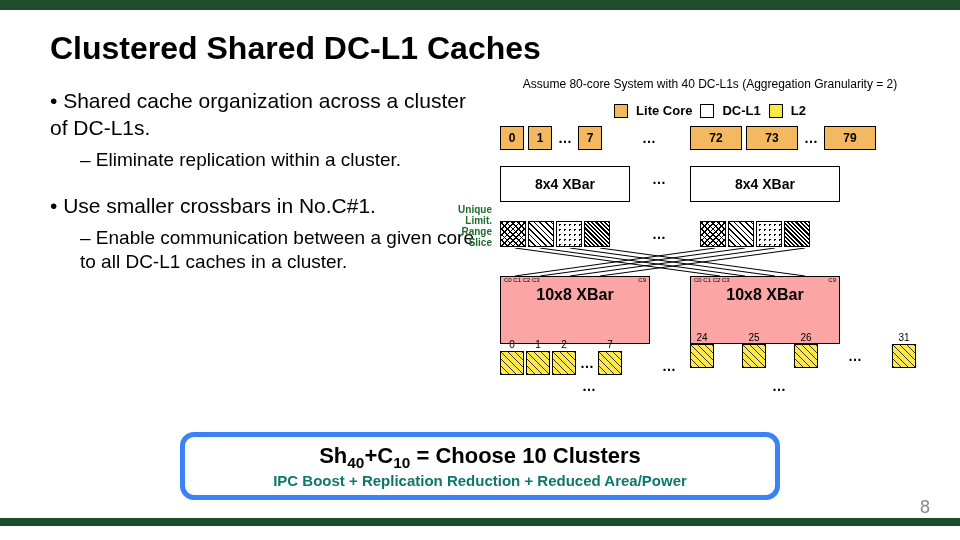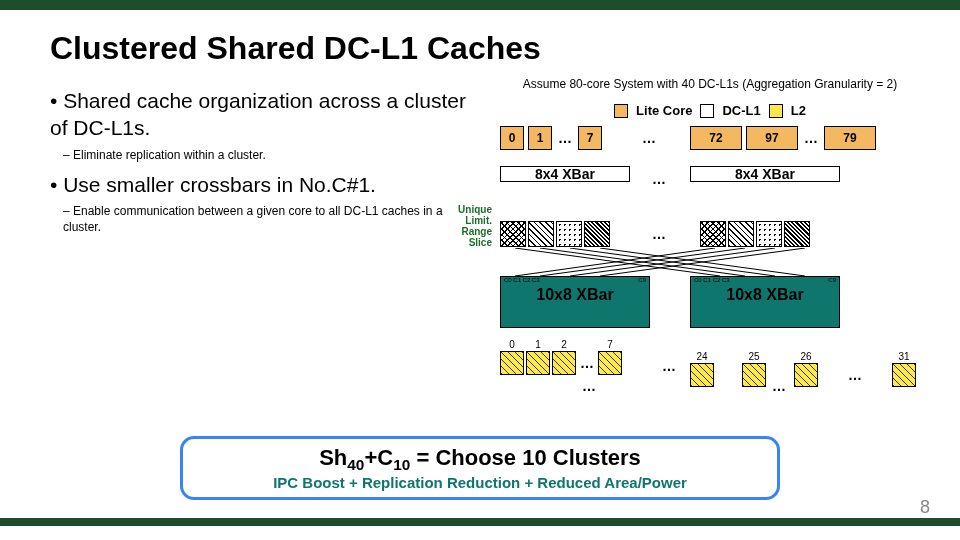--- a/index.html
+++ b/index.html
@@ -4,68 +4,68 @@
 <style>
   * { box-sizing: border-box; margin: 0; padding: 0; }
   body { width: 960px; height: 540px; font-family: Arial, sans-serif; background: #fff; position: relative; }
   .topbar { height: 10px; background: #1e4d2b; }
   .title { font-size: 32px; font-weight: bold; color: #000; padding: 20px 50px 10px 50px; }
   .content { display: flex; padding: 0 20px 0 50px; }
   .left { width: 430px; font-size: 21px; line-height: 1.3; }
   .left ul { list-style: none; }
   .left .bullet { margin: 10px 0 6px 0; }
   .left .bullet::before { content: "• "; }
-  .left .sub { margin-left: 13px; font-size: 12px; }
+  .left .sub { margin-left: 30px; font-size: 19px; }
   .left .sub::before { content: "– "; }
   .right { width: 460px; font-size: 10px; position: relative; }
   .assume { text-align: center; font-size: 12px; margin-bottom: 12px; }
   .legend { display: flex; justify-content: center; gap: 8px; align-items: center; font-size: 13px; font-weight: bold; margin-bottom: 8px; }
   .swatch { width: 14px; height: 14px; border: 1.5px solid #000; display: inline-block; }
   .s-orange { background: #f4b860; }
   .s-white { background: #fff; }
   .s-yellow { background: #ffe94a; }
   .diagram { position: relative; height: 280px; }
   .cores-row { display: flex; gap: 4px; align-items: center; position: absolute; }
   .core { width: 24px; height: 24px; background: #f4b860; border: 1.5px solid #000; display: flex; align-items: center; justify-content: center; font-weight: bold; font-size: 12px; }
   .core.wide { width: 52px; }
   .dots { font-weight: bold; font-size: 14px; padding: 0 2px; }
-  .xbar { position: absolute; border: 1.5px solid #000; background: #fff; font-weight: bold; font-size: 14px; display: flex; align-items: center; justify-content: center; height: 16px; }
+  .xbar { position: absolute; border: 1.5px solid #000; background: #fff; font-weight: bold; font-size: 14px; display: flex; align-items: center; justify-content: center; height: 36px; }
   .dcl1-row { display: flex; gap: 2px; position: absolute; }
   .dcl1 { width: 26px; height: 26px; border: 1.5px solid #000; background: #fff; position: relative; overflow: hidden; }
   .dcl1.hatch::after { content: ""; position: absolute; inset: 0; background: repeating-linear-gradient(45deg, #000 0 1px, transparent 1px 4px); }
   .dcl1.dense::after { content: ""; position: absolute; inset: 0; background: repeating-linear-gradient(45deg, #000 0 1.5px, transparent 1.5px 3px); }
   .dcl1.dots::after { content: ""; position: absolute; inset: 0; background: radial-gradient(#000 1px, transparent 1px); background-size: 5px 5px; }
   .dcl1.cross::after { content: ""; position: absolute; inset: 0; background: repeating-linear-gradient(45deg, #000 0 1px, transparent 1px 4px), repeating-linear-gradient(-45deg, #000 0 1px, transparent 1px 4px); }
   .label-side { position: absolute; font-size: 10px; font-weight: bold; color: #1e6b2b; text-align: right; line-height: 1.1; }
-  .xbar2 { position: absolute; border: 1.5px solid #000; background: #0f766e; height: 52px; }
+  .xbar2 { position: absolute; border: 1.5px solid #000; background: #fca5a5; height: 68px; }
   .xbar2 .ports { font-size: 6px; display: flex; justify-content: space-between; padding: 0 3px; }
   .xbar2 .label { font-weight: bold; font-size: 16px; text-align: center; margin-top: 3px; }
   .l2-row { display: flex; gap: 2px; position: absolute; align-items: center; }
   .l2 { width: 24px; height: 24px; background: #ffe94a; border: 1.5px solid #000; position: relative; }
   .l2.hatch::after { content: ""; position: absolute; inset: 0; background: repeating-linear-gradient(45deg, #333 0 1px, transparent 1px 5px); }
   .l2-num { position: absolute; top: -13px; width: 100%; text-align: center; font-size: 10px; }
-  .footer-box { position: absolute; bottom: 40px; left: 180px; width: 600px; border: 3px solid #3b82f6; border-radius: 14px; text-align: center; padding: 6px 10px; }
+  .footer-box { position: absolute; bottom: 40px; left: 180px; width: 600px; border: 5px solid #3b82f6; border-radius: 14px; text-align: center; padding: 6px 10px; }
   .footer-box .eq { font-size: 22px; font-weight: bold; }
   .footer-box .sub { font-size: 15px; font-weight: bold; color: #0f766e; }
   .botbar { position: absolute; bottom: 14px; left: 0; right: 0; height: 8px; background: #1e4d2b; }
   .pagenum { position: absolute; bottom: 22px; right: 30px; font-size: 18px; color: #888; }
   .subidx { font-size: 0.7em; vertical-align: sub; }
 </style>
 </head>
 <body>
 
 <div class="topbar"></div>
 <div class="title">Clustered Shared DC-L1 Caches</div>
 
 <div class="content">
   <div class="left">
     <ul>
       <li class="bullet">Shared cache organization across a cluster of DC-L1s.</li>
       <li class="sub">Eliminate replication within a cluster.</li>
-      <li class="bullet" style="margin-top:8px">Use smaller crossbars in No.C#1.</li>
+      <li class="bullet" style="margin-top:20px">Use smaller crossbars in No.C#1.</li>
       <li class="sub">Enable communication between a given core to all DC-L1 caches in a cluster.</li>
     </ul>
   </div>
 
   <div class="right">
     <div class="assume">Assume 80-core System with 40 DC-L1s (Aggregation Granularity = 2)</div>
     <div class="legend">
       <span class="swatch s-orange"></span>
       <span>Lite Core</span>
       <span class="swatch s-white"></span>
@@ -79,21 +79,21 @@
       <div class="cores-row" style="left:20px; top:0;">
         <div class="core">0</div>
         <div class="core">1</div>
         <span class="dots">…</span>
         <div class="core">7</div>
       </div>
       <span class="dots" style="position:absolute; left:160px; top:4px;">…</span>
 
       <div class="cores-row" style="left:210px; top:0;">
         <div class="core wide">72</div>
-        <div class="core wide">97</div>
+        <div class="core wide">73</div>
         <span class="dots">…</span>
         <div class="core wide">79</div>
       </div>
 
       <div class="xbar" style="left:20px; top:40px; width:130px;">8x4 XBar</div>
       <span class="dots" style="position:absolute; left:170px; top:45px;">…</span>
       <div class="xbar" style="left:210px; top:40px; width:150px;">8x4 XBar</div>
 
       <div class="label-side" style="left:-40px; top:78px; width:52px;">
         <div>Unique</div>
@@ -152,21 +152,21 @@
           </div>
         <div class="l2 hatch">
             <div class="l2-num">2</div>
           </div>
         <span class="dots">…</span>
         <div class="l2 hatch">
             <div class="l2-num">7</div>
           </div>
       </div>
       <span class="dots" style="position:absolute; left:180px; top:232px;">…</span>
-      <div class="l2-row" style="left:210px; top:237px;gap:28px;">
+      <div class="l2-row" style="left:210px; top:218px;gap:28px;">
         <div class="l2 hatch">
             <div class="l2-num">24</div>
           </div>
         <div class="l2 hatch">
             <div class="l2-num">25</div>
           </div>
         <div class="l2 hatch">
             <div class="l2-num">26</div>
           </div>
         <span class="dots">…</span>

